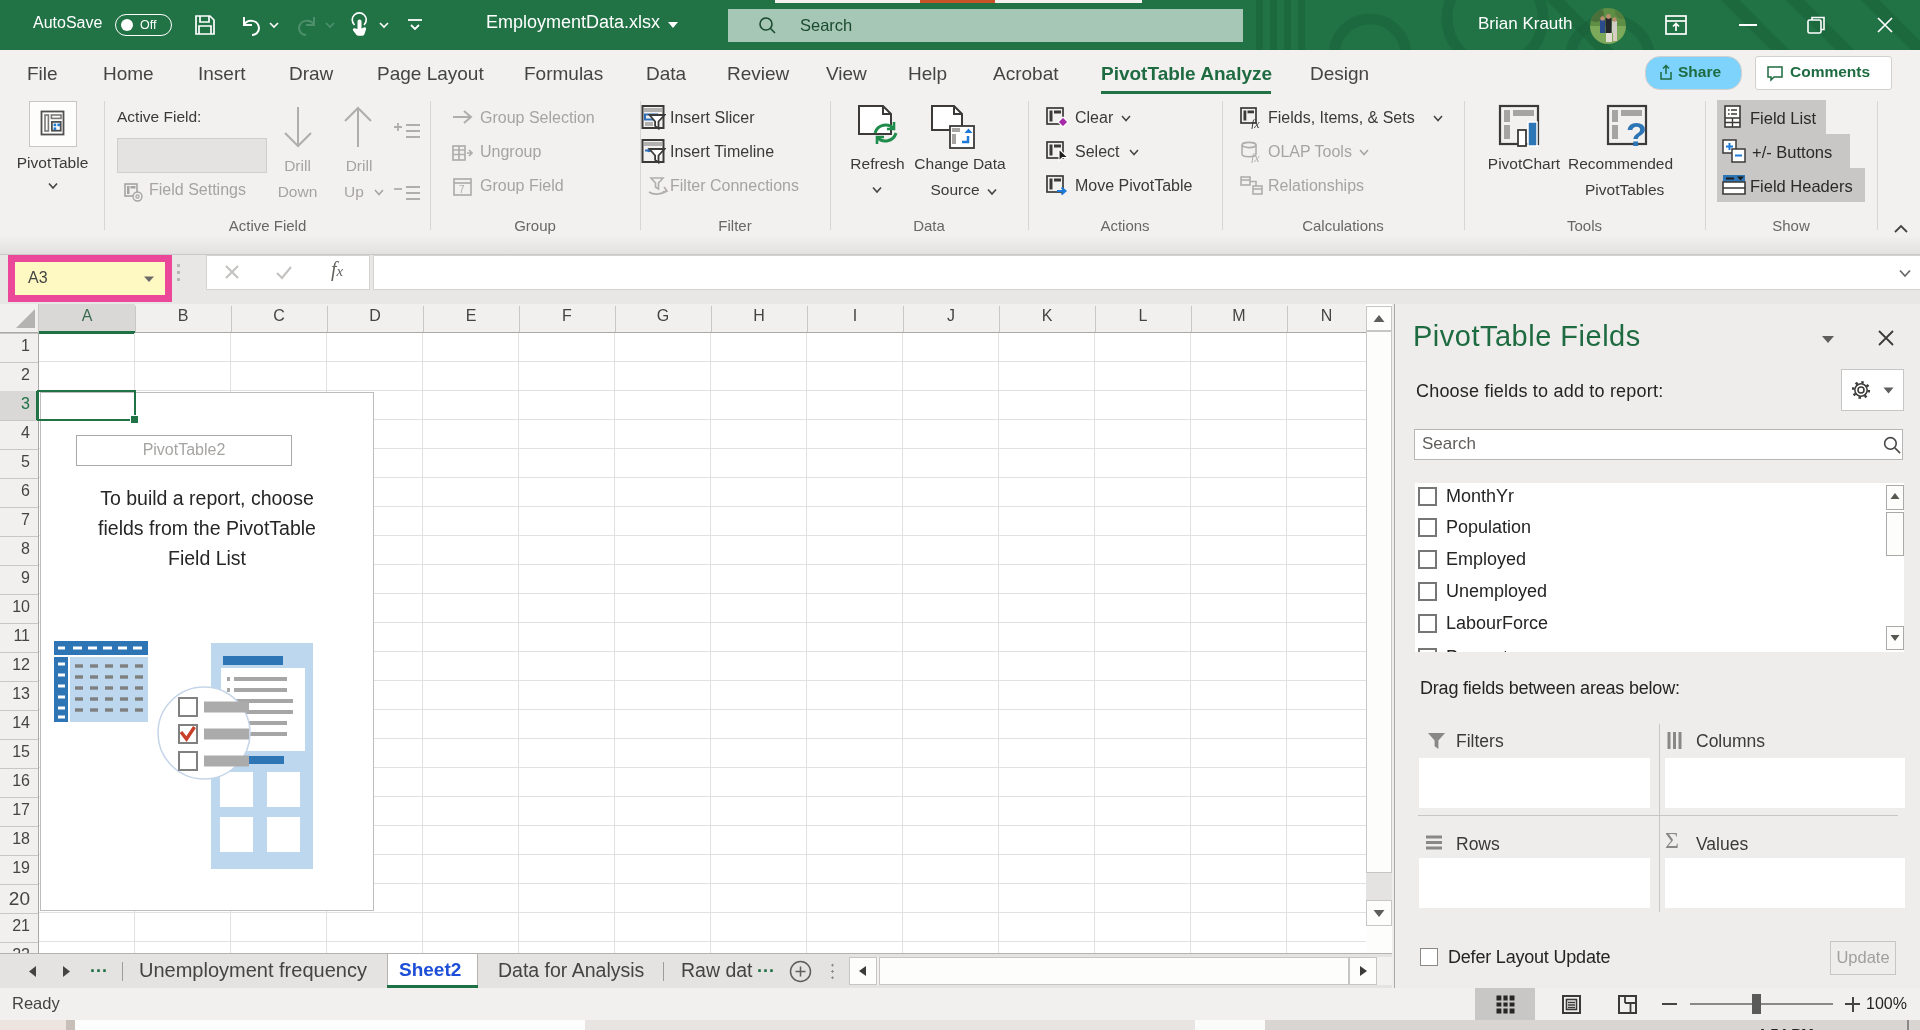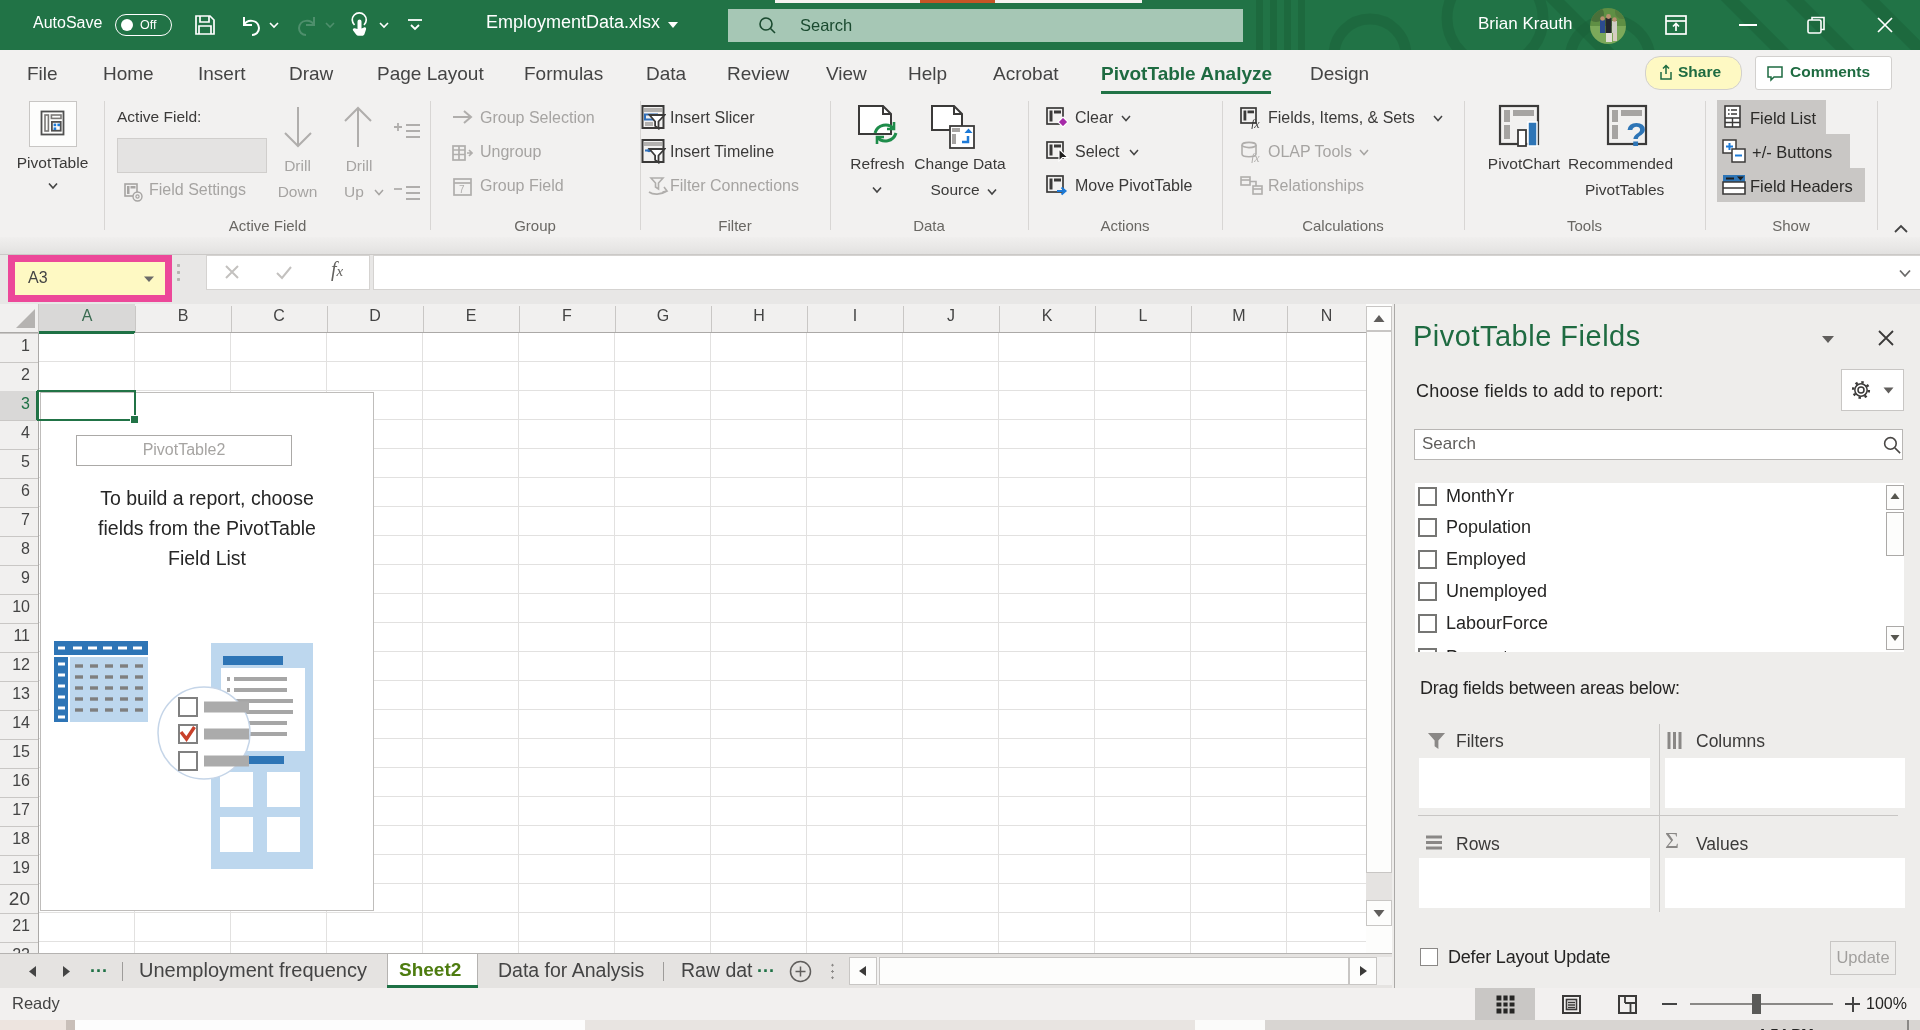--- a/index.html
+++ b/index.html
@@ -130,21 +130,21 @@
   <div class="abs tx" style="left:524px;top:13px;font-size:19px;color:#444;">Formulas</div>
   <div class="abs tx" style="left:646px;top:13px;font-size:19px;color:#444;">Data</div>
   <div class="abs tx" style="left:727px;top:13px;font-size:19px;color:#444;">Review</div>
   <div class="abs tx" style="left:826px;top:13px;font-size:19px;color:#444;">View</div>
   <div class="abs tx" style="left:908px;top:13px;font-size:19px;color:#444;">Help</div>
   <div class="abs tx" style="left:993px;top:13px;font-size:19px;color:#444;">Acrobat</div>
   <div class="abs tx" style="left:1101px;top:13px;font-size:19px;color:#1E6B41;font-weight:bold;">PivotTable Analyze</div>
   <div class="abs" style="left:1101px;top:41px;width:170px;height:3px;background:#217346;"></div>
   <div class="abs tx" style="left:1310px;top:13px;font-size:19px;color:#444;">Design</div>
 
-  <div class="abs" style="left:1645px;top:6px;width:95px;height:32px;background:#fef9c3;border:1px solid #D2D0CE;border-radius:15px;">
+  <div class="abs" style="left:1645px;top:6px;width:95px;height:32px;background:#7dd3fc;border:1px solid #D2D0CE;border-radius:15px;">
     <svg class="abs" style="left:9px;top:7px" width="18" height="18" viewBox="0 0 18 18" fill="none" stroke="#1E6B41" stroke-width="1.5">
       <path d="M6 8 v7 h10 v-7"></path>
         <path d="M11 10 v-8 M8 4.5 l3 -3 3 3"></path>
     </svg>
     <div class="abs tx" style="left:32px;top:6px;font-size:15.5px;color:#1E6B41;font-weight:bold;">Share</div>
   </div>
   <div class="abs" style="left:1755px;top:6px;width:135px;height:32px;background:#fff;border:1px solid #D2D0CE;border-radius:3px;">
     <svg class="abs" style="left:10px;top:7px" width="18" height="18" viewBox="0 0 18 18" fill="none" stroke="#1E6B41" stroke-width="1.5">
       <path d="M2 3 h14 v10 h-8 l-3 3 v-3 h-3 z"></path>
     </svg>
@@ -749,21 +749,21 @@
     </svg>
   <svg class="abs" style="left:60px;top:11px" width="12" height="13" viewBox="0 0 12 13">
       <path d="M3 1 L10 6.5 L3 12 z" fill="#444"></path>
     </svg>
   <div class="abs tx" style="left:90px;top:2px;font-size:18px;color:#1E7145;font-weight:bold;letter-spacing:1px;">...</div>
   <div class="abs" style="left:122px;top:8px;width:1px;height:19px;background:#9E9C9A;"></div>
   <div class="abs tx" style="left:139px;top:5px;font-size:20px;color:#444;">Unemployment frequency</div>
 
   <div class="abs" style="left:387px;top:0;width:91px;height:31px;background:#fff;border-left:1px solid #B5B3B1;border-right:1px solid #B5B3B1;box-sizing:border-box;"></div>
   <div class="abs" style="left:387px;top:31px;width:91px;height:3px;background:#1E7145;"></div>
-  <div class="abs tx" style="left:399px;top:5px;font-size:19px;color:#4d7c0f;font-weight:bold;">Sheet2</div>
+  <div class="abs tx" style="left:399px;top:5px;font-size:19px;color:#1d4ed8;font-weight:bold;">Sheet2</div>
   <div class="abs tx" style="left:498px;top:5px;font-size:19.5px;color:#444;">Data for Analysis</div>
   <div class="abs" style="left:663px;top:8px;width:1px;height:19px;background:#9E9C9A;"></div>
   <div class="abs tx" style="left:681px;top:5px;font-size:19.5px;color:#444;">Raw dat</div>
   <div class="abs tx" style="left:757px;top:2px;font-size:18px;color:#1E7145;font-weight:bold;letter-spacing:1px;">...</div>
   <svg class="abs" style="left:789px;top:6px" width="23" height="23" viewBox="0 0 23 23" fill="none" stroke="#605E5C" stroke-width="1.5">
     <circle cx="11.5" cy="11.5" r="10"></circle>
       <path d="M11.5 6.5 v10 M6.5 11.5 h10"></path>
   </svg>
   <div class="abs" style="left:831px;top:8px;width:3px;height:19px;background-image:radial-gradient(circle,#8A8886 1.2px,transparent 1.3px);background-size:3px 6.3px;"></div>
 

